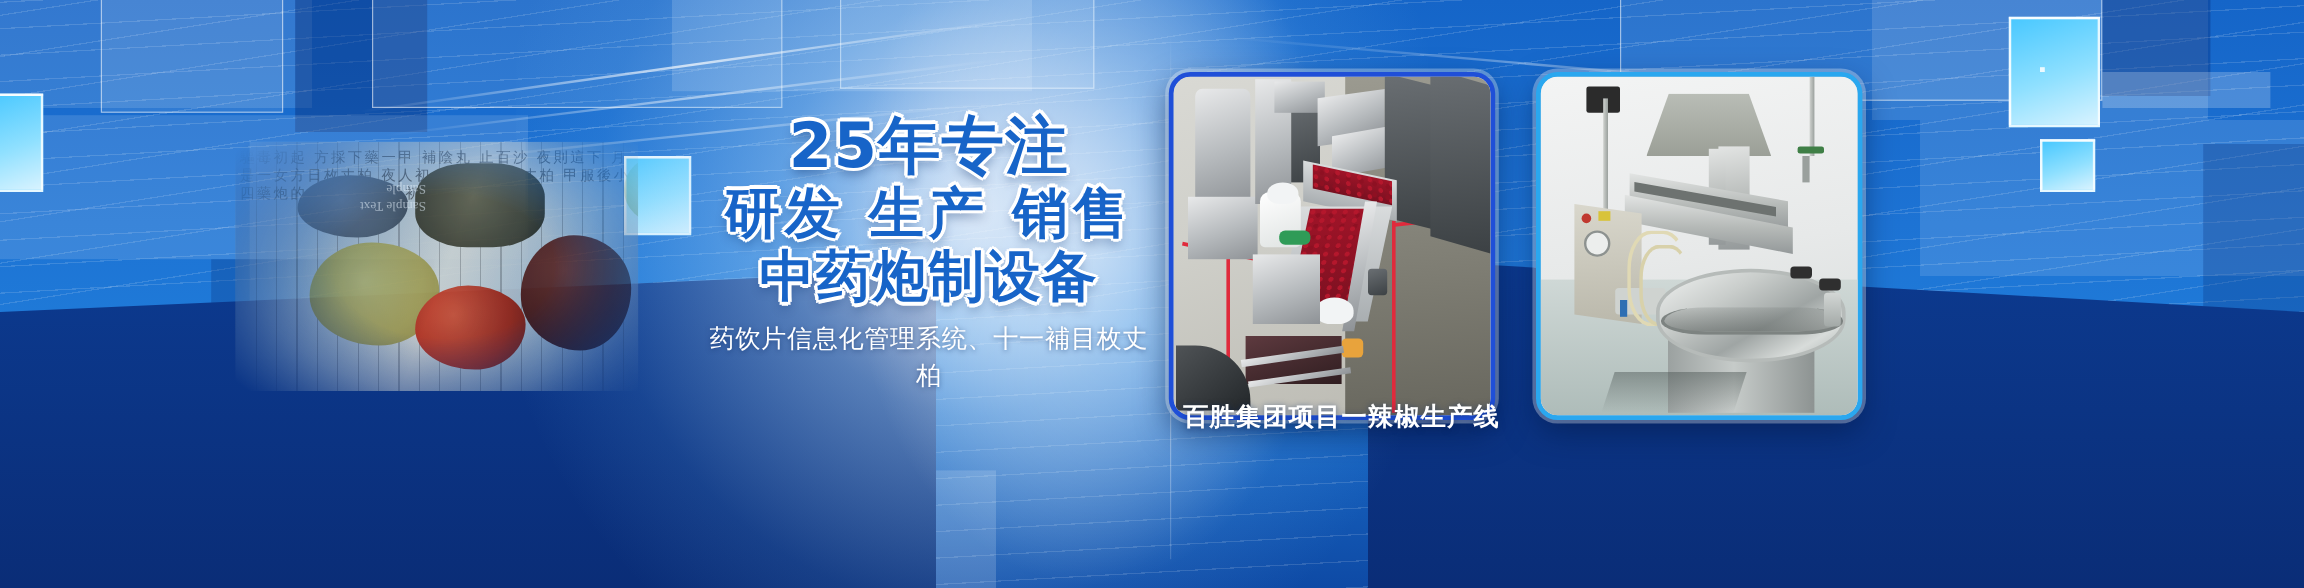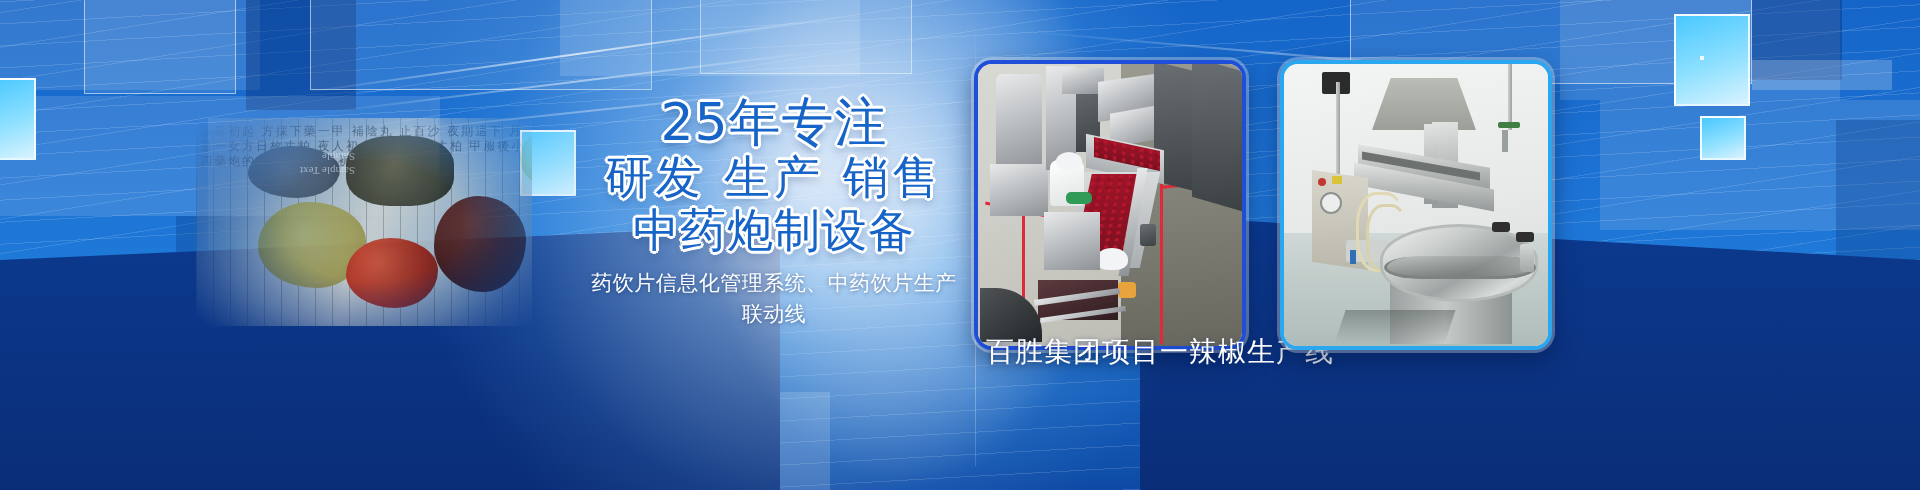--- a/index.html
+++ b/index.html
@@ -87,21 +87,21 @@
       mix-blend-mode:multiply;}
   .sample-text{position:absolute;left:300px;top:150px;
       transform:rotate(180deg);
       color:rgba(225,238,250,.55);font-size:11px;line-height:14px;
       font-family:"Liberation Serif",serif;}
 
   
   .headline{position:absolute;left:588px;top:96px;width:372px;text-align:center;}
   .h-row{
     font-family:"DejaVu Sans","Liberation Sans",sans-serif;
-    font-weight:400;
+    font-weight:700;
     color:#1764c8;
     letter-spacing:1px;
     line-height:1;
     text-shadow:
       -2px -2px 0 #ffffff, 2px -2px 0 #ffffff,
       -2px  2px 0 #ffffff, 2px  2px 0 #ffffff,
       -3px  0   0 #ffffff, 3px  0   0 #ffffff,
        0   -3px 0 #ffffff, 0    3px 0 #ffffff,
        0 5px 9px rgba(6,40,100,.45);
   }
@@ -155,21 +155,21 @@
   .p2-tank{position:absolute;border-radius:50%/46%;
       background:linear-gradient(150deg,#f0f2f1 0%,#c9cdcb 32%,#9fa5a4 60%,#d8dcda 82%,#aab0ae 100%);
       border:3px solid #b6bbb9;}
   .p2-tank-body{position:absolute;background:linear-gradient(90deg,#9ba1a0,#c6cbc9 45%,#8d9392);}
   .p2-panel{position:absolute;background:linear-gradient(170deg,#d9d7cc,#bab8ab);}
   .p2-pipe{position:absolute;background:linear-gradient(90deg,#cfd2cf,#9aa09d);}
   .p2-hose{position:absolute;border:3px solid #ded8b6;border-radius:40%;background:transparent;}
   .p2-gauge{position:absolute;border-radius:50%;background:#eceeed;border:2px solid #8d9290;}
 
   
-  .caption{position:absolute;font-size:28px;font-weight:400;color:#ffffff;
+  .caption{position:absolute;font-size:21px;font-weight:700;color:#ffffff;
       letter-spacing:1px;text-shadow:0 1px 5px rgba(6,36,96,.6);white-space:nowrap;}
   .cap-1{left:986px;top:333px;}
   .cap-2{left:1292px;top:333px;}
 </style>
 </head>
 <body>
 
 <div class="banner">
 
   <div class="bg-layer">
@@ -236,21 +236,21 @@
   <div class="sample-text">
     <div>Sample Text</div>
     <div>Sample</div>
   </div>
 
   <div class="headline">
     <div class="h-row h-1">25年专注</div>
     <div class="h-row h-3">研发 生产 销售</div>
     <div class="h-row h-2">中药炮制设备</div>
     <div class="h-body">
-      <div>药饮片信息化管理系统、中药饮片生产联动线</div>
+      <div>药饮片信息化管理系统、十一補目枚丈柏</div>
     </div>
   </div>
 
   <div class="divider"></div>
 
   <div class="card card-1">
     <div class="photo">
       <div class="p1-floor"></div>
       <div class="p1-floor2"></div>
 

